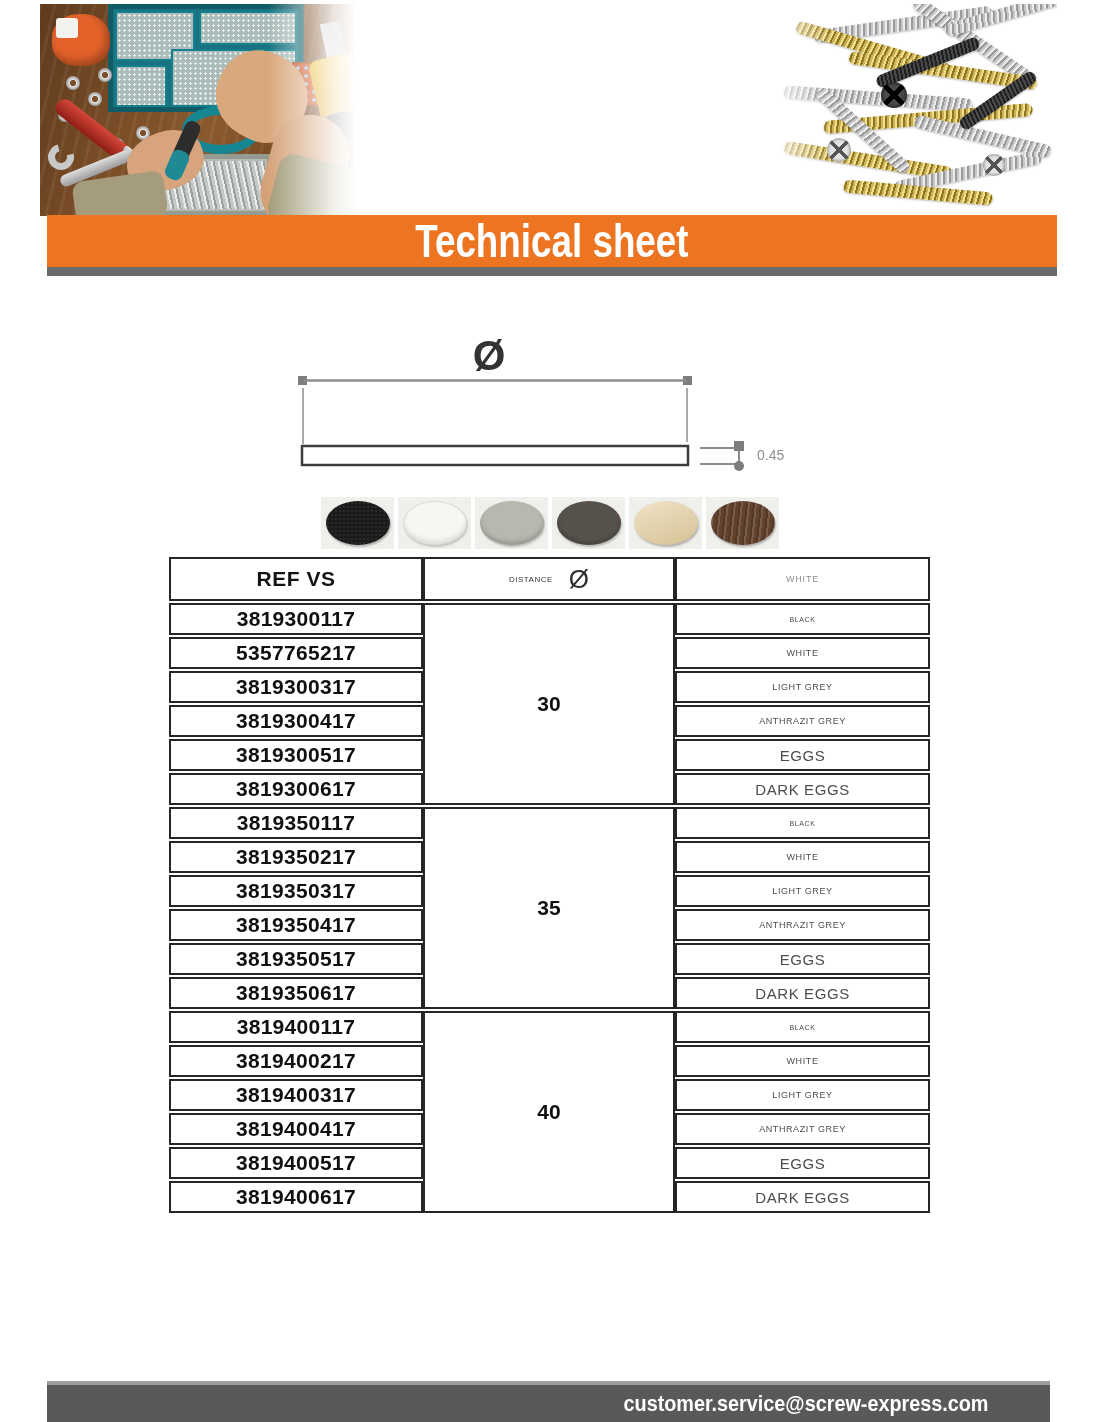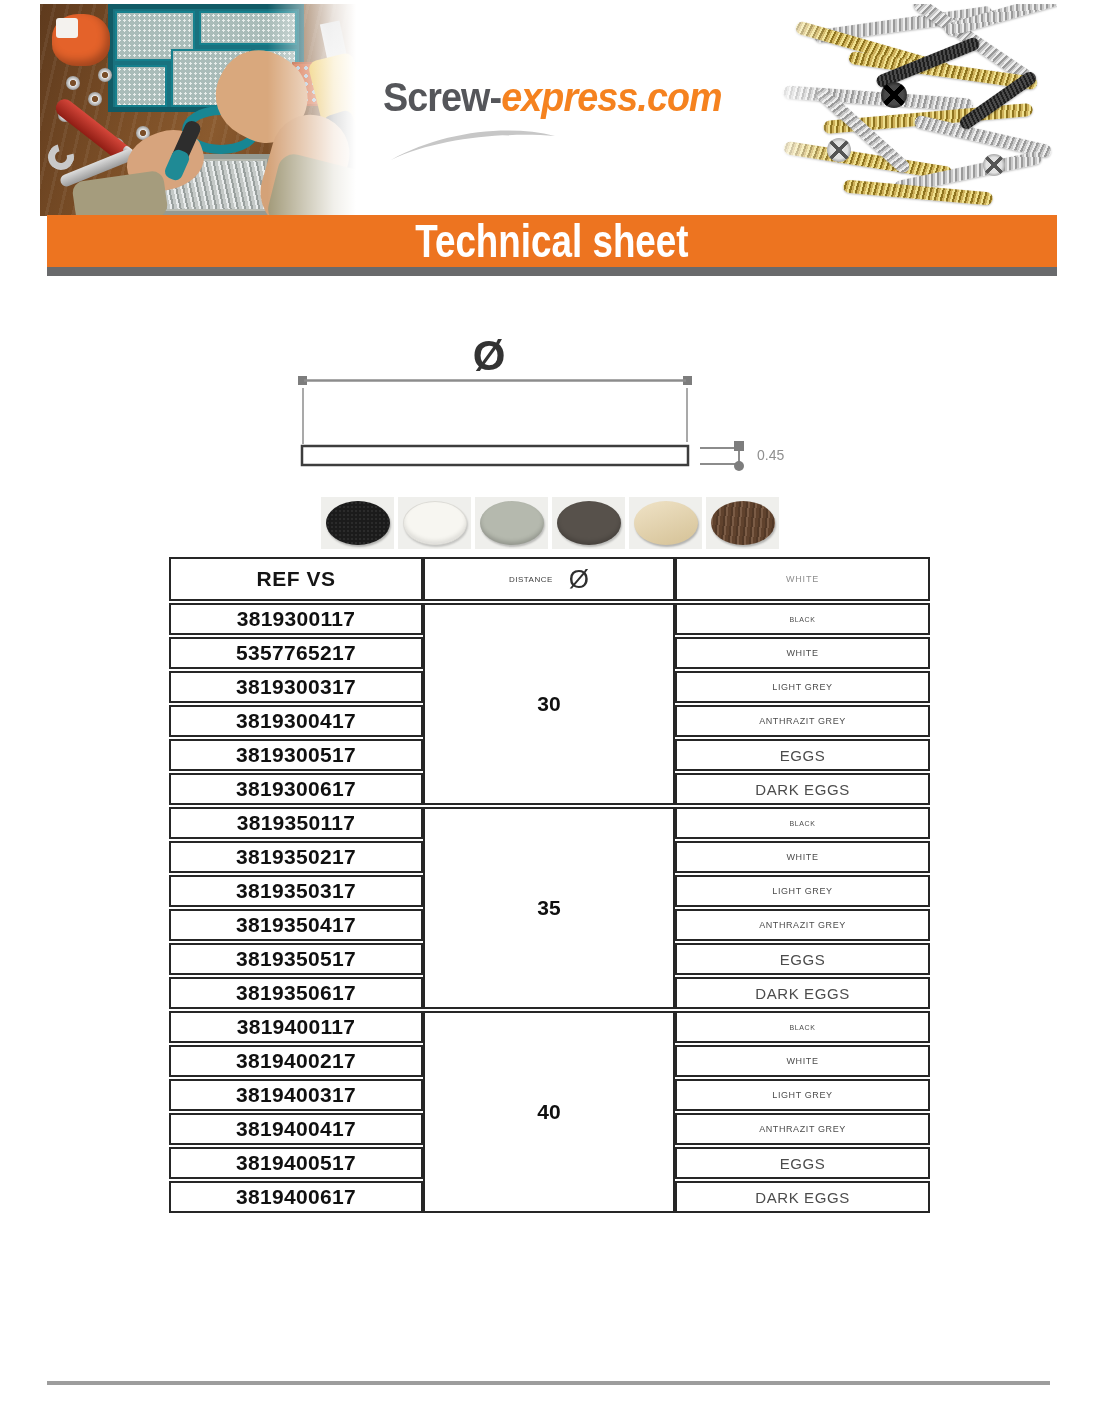--- a/index.html
+++ b/index.html
@@ -142,28 +142,20 @@
     <div class="abs hand hand-left"></div>
     <div class="abs tool-black"></div>
     <div class="abs tool-grip"></div>
     <div class="abs sleeve-left"></div>
     <div class="abs fingers-right"></div>
     <div class="abs arm-right"></div>
     <div class="abs sleeve-right"></div>
     <div class="abs fade-right"></div>
   </div>
 
-  <div class="logo">
-    <div class="logo-text">
-      <span class="logo-grey" style="color: rgb(85, 86, 90);">Screw-</span><span class="logo-orange" style="color: rgb(245, 130, 31);">express.com</span>
-    </div>
-    <svg class="swoosh" width="170" height="40" viewBox="0 0 170 40">
-      <path d="M2 36 C 52 8, 118 0, 166 12 C 116 8, 48 14, 2 36 Z" fill="#c7c7c7"></path>
-    </svg>
-  </div>
 
   <div class="photo photo-right">
     <div class="screw silver" style="left:60px; top:14px; width:180px; transform:rotate(-8deg);"></div>
     <div class="screw gold" style="left:40px; top:38px; width:160px; transform:rotate(16deg);"></div>
     <div class="screw silver" style="left:150px; top:30px; width:140px; transform:rotate(34deg);"></div>
     <div class="screw gold" style="left:95px; top:60px; width:190px; transform:rotate(8deg);"></div>
     <div class="screw dark" style="left:120px; top:52px; width:110px; transform:rotate(-22deg);"></div>
     <div class="screw silver" style="left:30px; top:88px; width:190px; transform:rotate(4deg);"></div>
     <div class="screw gold" style="left:70px; top:108px; width:210px; transform:rotate(-5deg);"></div>
     <div class="screw silver" style="left:160px; top:126px; width:140px; transform:rotate(13deg);"></div>
@@ -310,14 +302,17 @@
       <td class="color-cell c-md">EGGS</td>
     </tr>
     <tr>
       <td class="ref-cell">3819400617</td>
       <td class="color-cell c-md">DARK EGGS</td>
     </tr>
   </tbody>
     </table>
 
   <div class="footer-top"></div>
+  <div class="footer-bar" style="background-color: rgb(89, 89, 89);">
+    <span class="footer-email">customer.service@screw-express.com</span>
+  </div>
 
 </div>
 
 </body></html>

